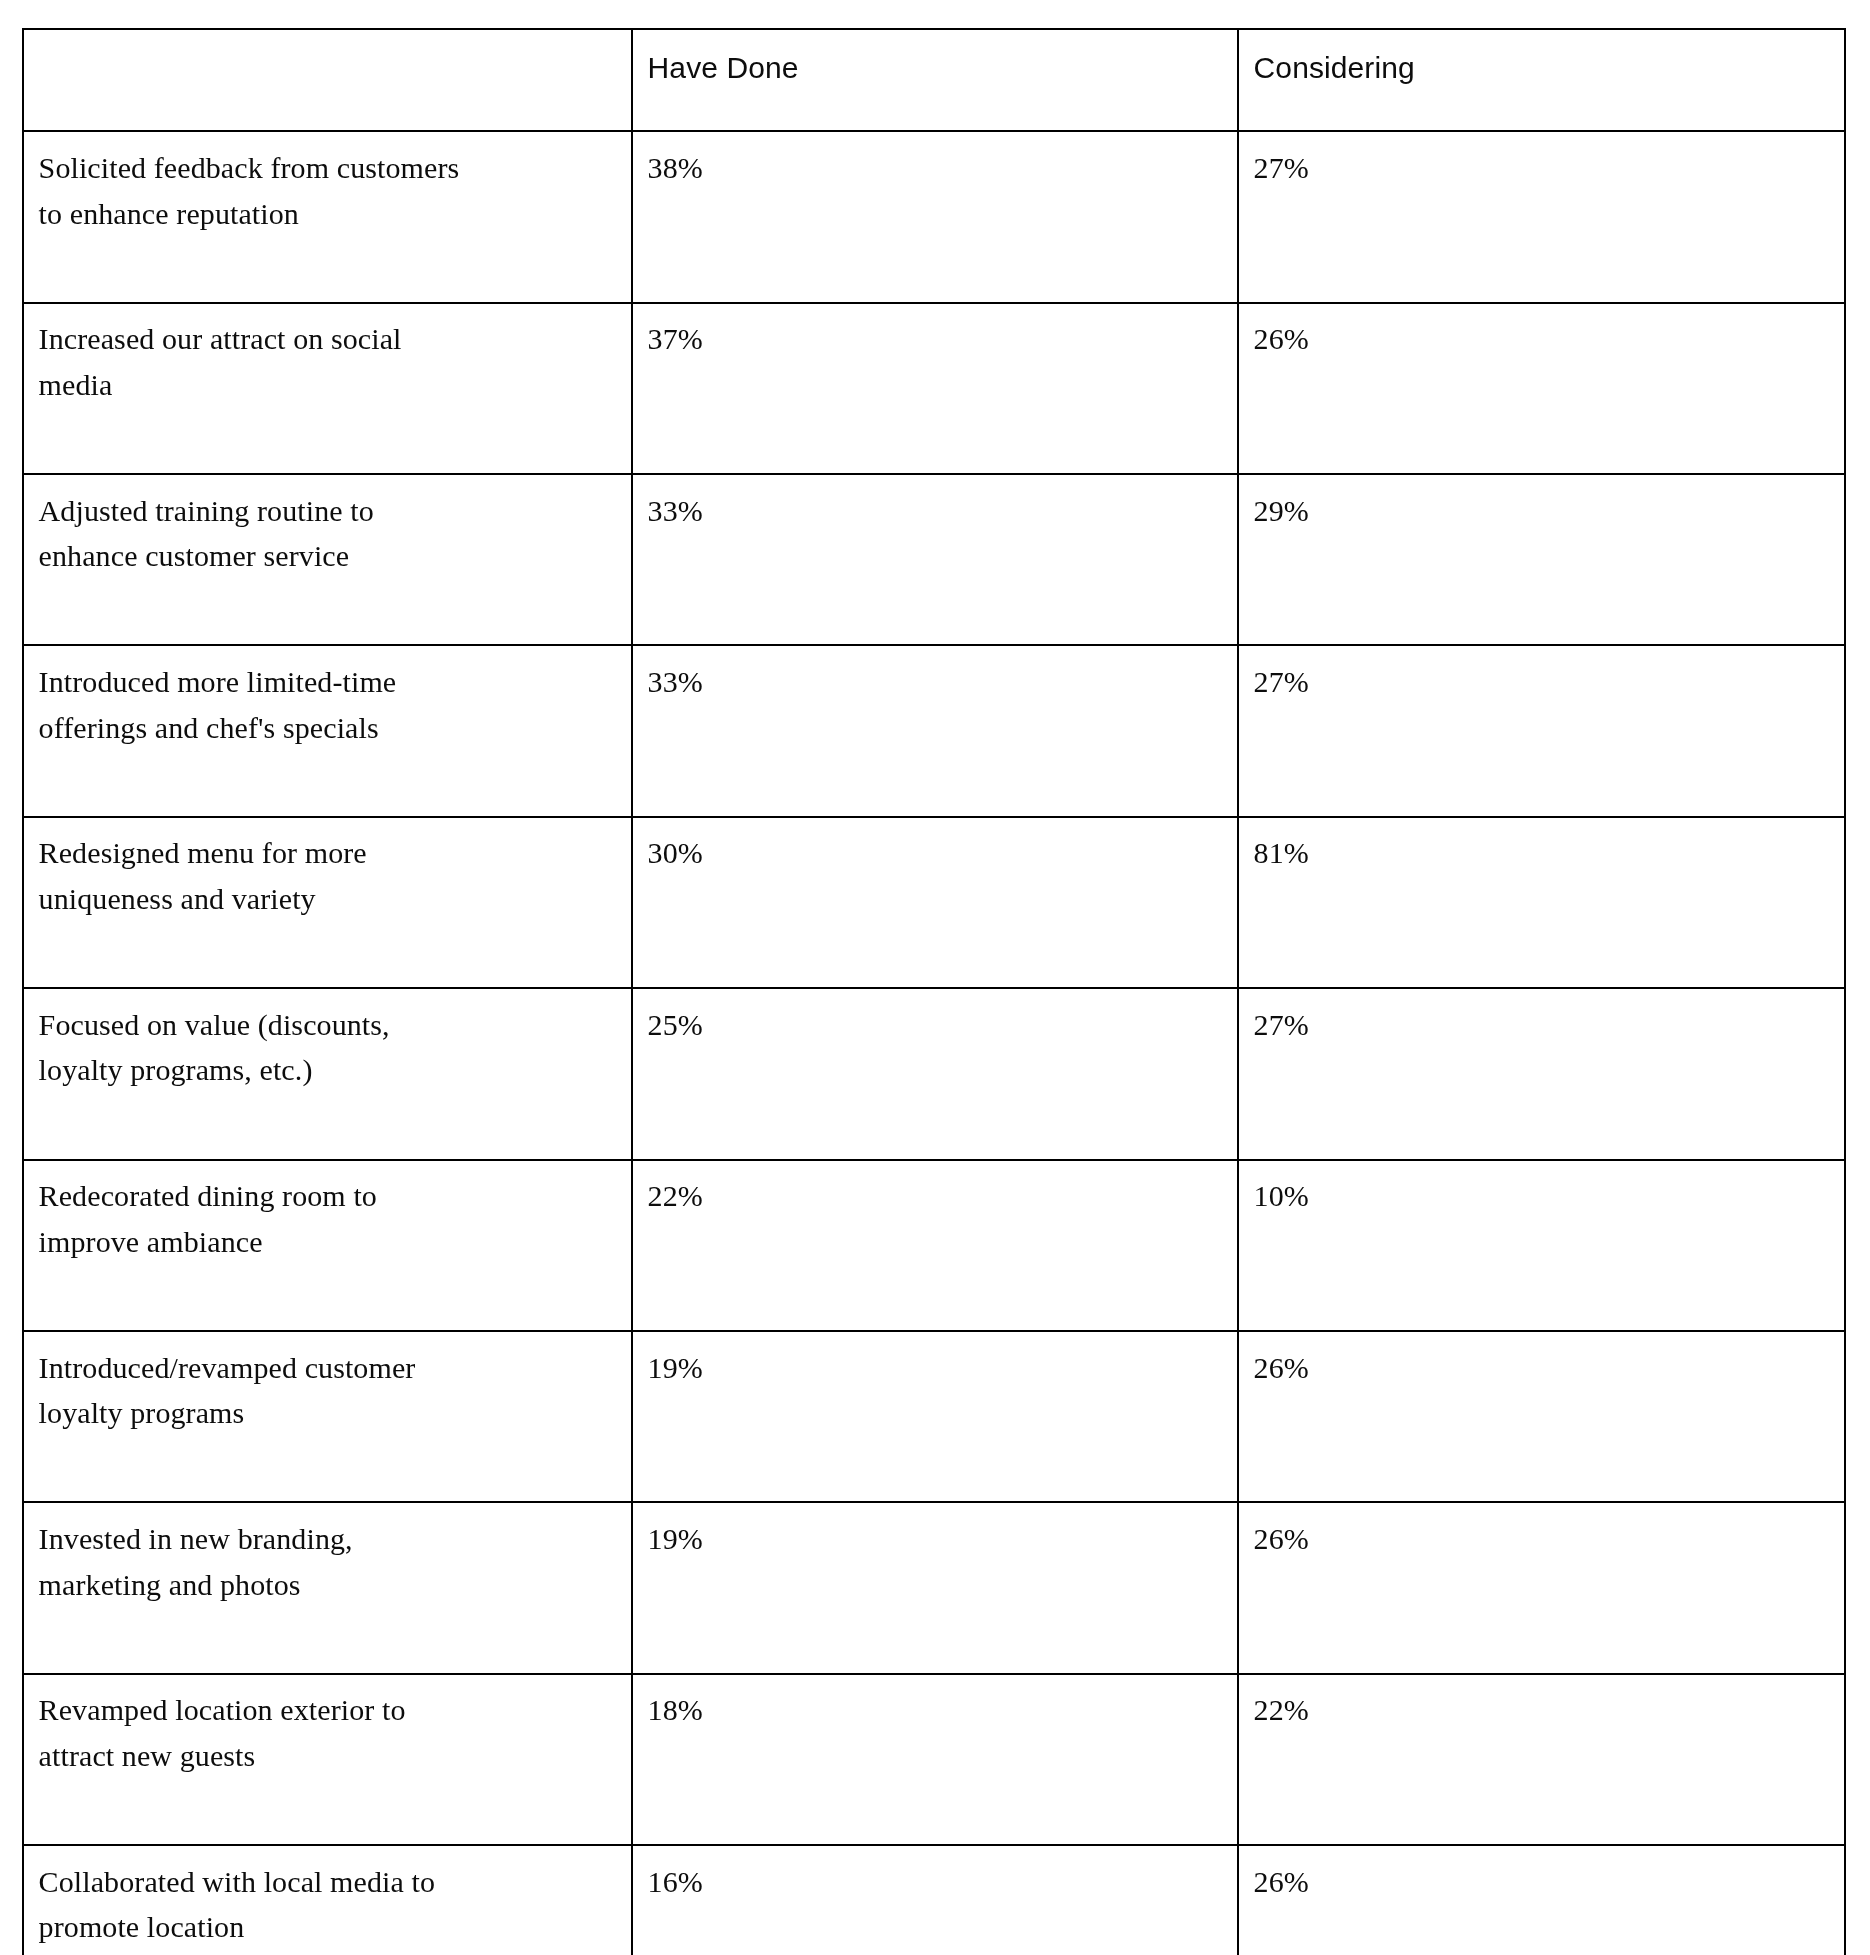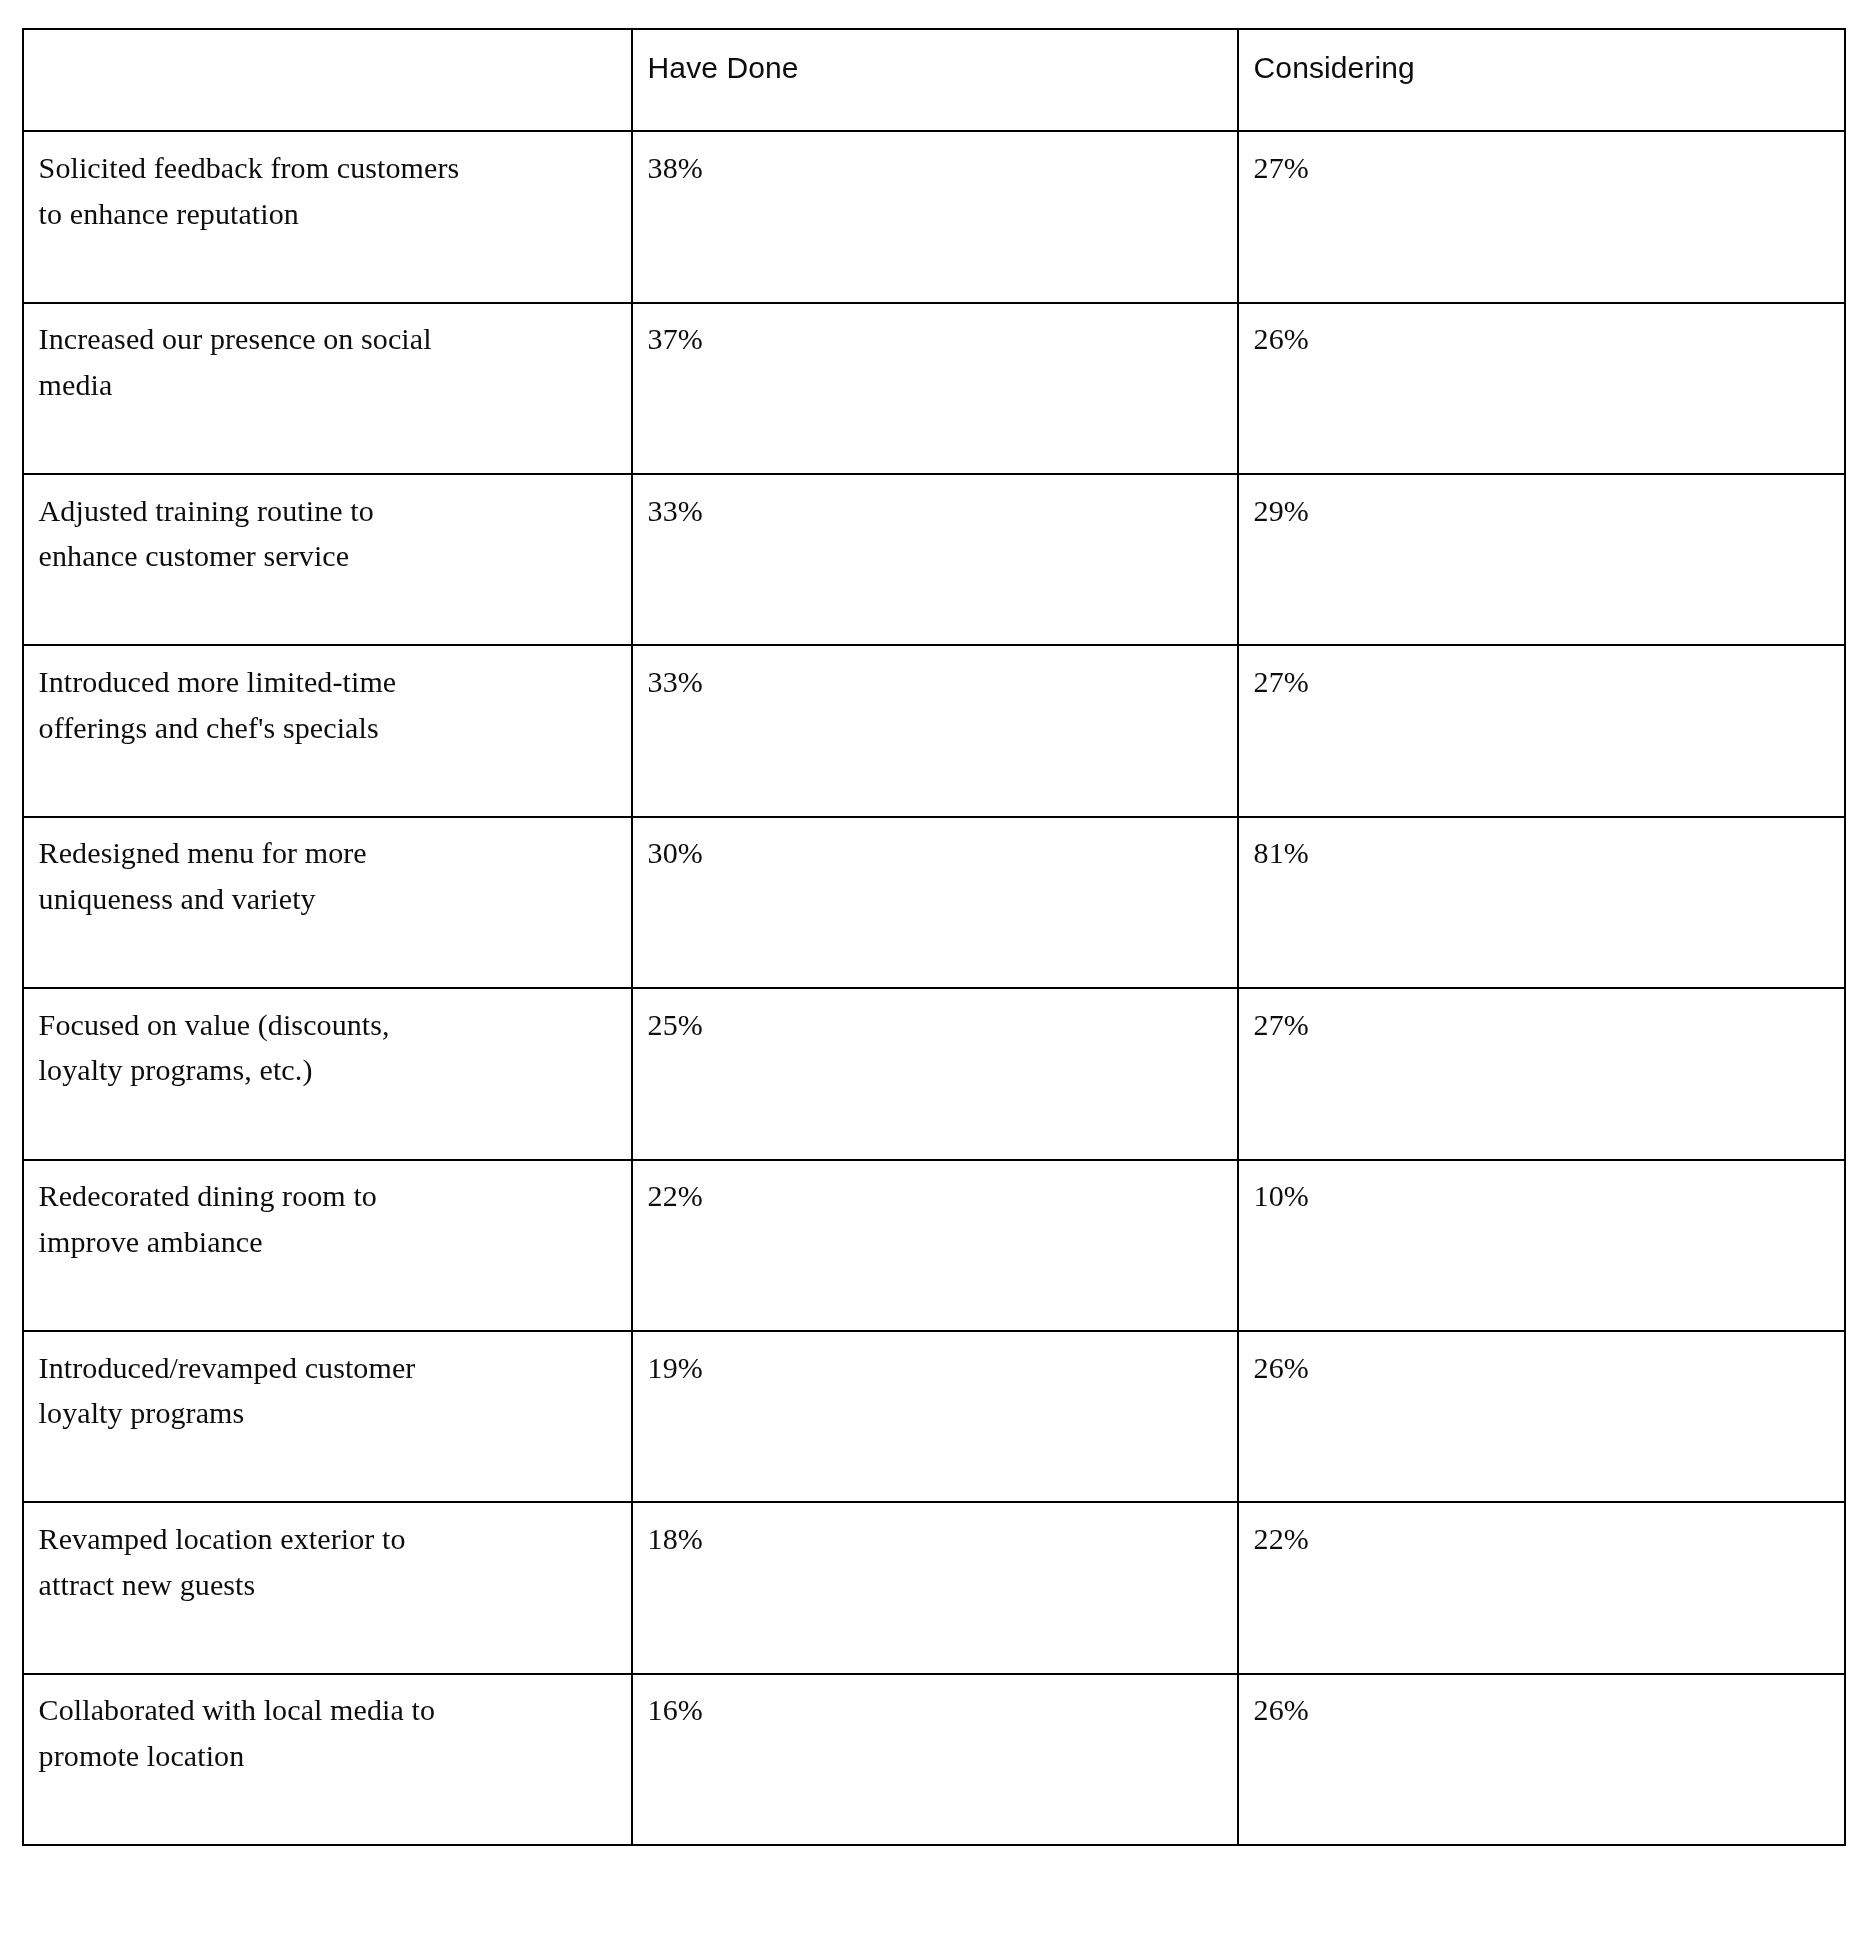--- a/index.html
+++ b/index.html
@@ -101,21 +101,21 @@
             </td>
           <td>
               <span class="cell-text">38%</span>
             </td>
           <td>
               <span class="cell-text">27%</span>
             </td>
         </tr>
         <tr>
           <td>
-              <span class="cell-text">Increased our presence on social
+              <span class="cell-text">Increased our attract on social
 media</span>
             </td>
           <td>
               <span class="cell-text">37%</span>
             </td>
           <td>
               <span class="cell-text">26%</span>
             </td>
         </tr>
         <tr>
@@ -175,20 +175,32 @@
               <span class="cell-text">22%</span>
             </td>
           <td>
               <span class="cell-text">10%</span>
             </td>
         </tr>
         <tr>
           <td>
               <span class="cell-text">Introduced/revamped customer
 loyalty programs</span>
+            </td>
+          <td>
+              <span class="cell-text">19%</span>
+            </td>
+          <td>
+              <span class="cell-text">26%</span>
+            </td>
+        </tr>
+        <tr>
+          <td>
+              <span class="cell-text">Invested in new branding,
+marketing and photos</span>
             </td>
           <td>
               <span class="cell-text">19%</span>
             </td>
           <td>
               <span class="cell-text">26%</span>
             </td>
         </tr>
         <tr>
           <td>

